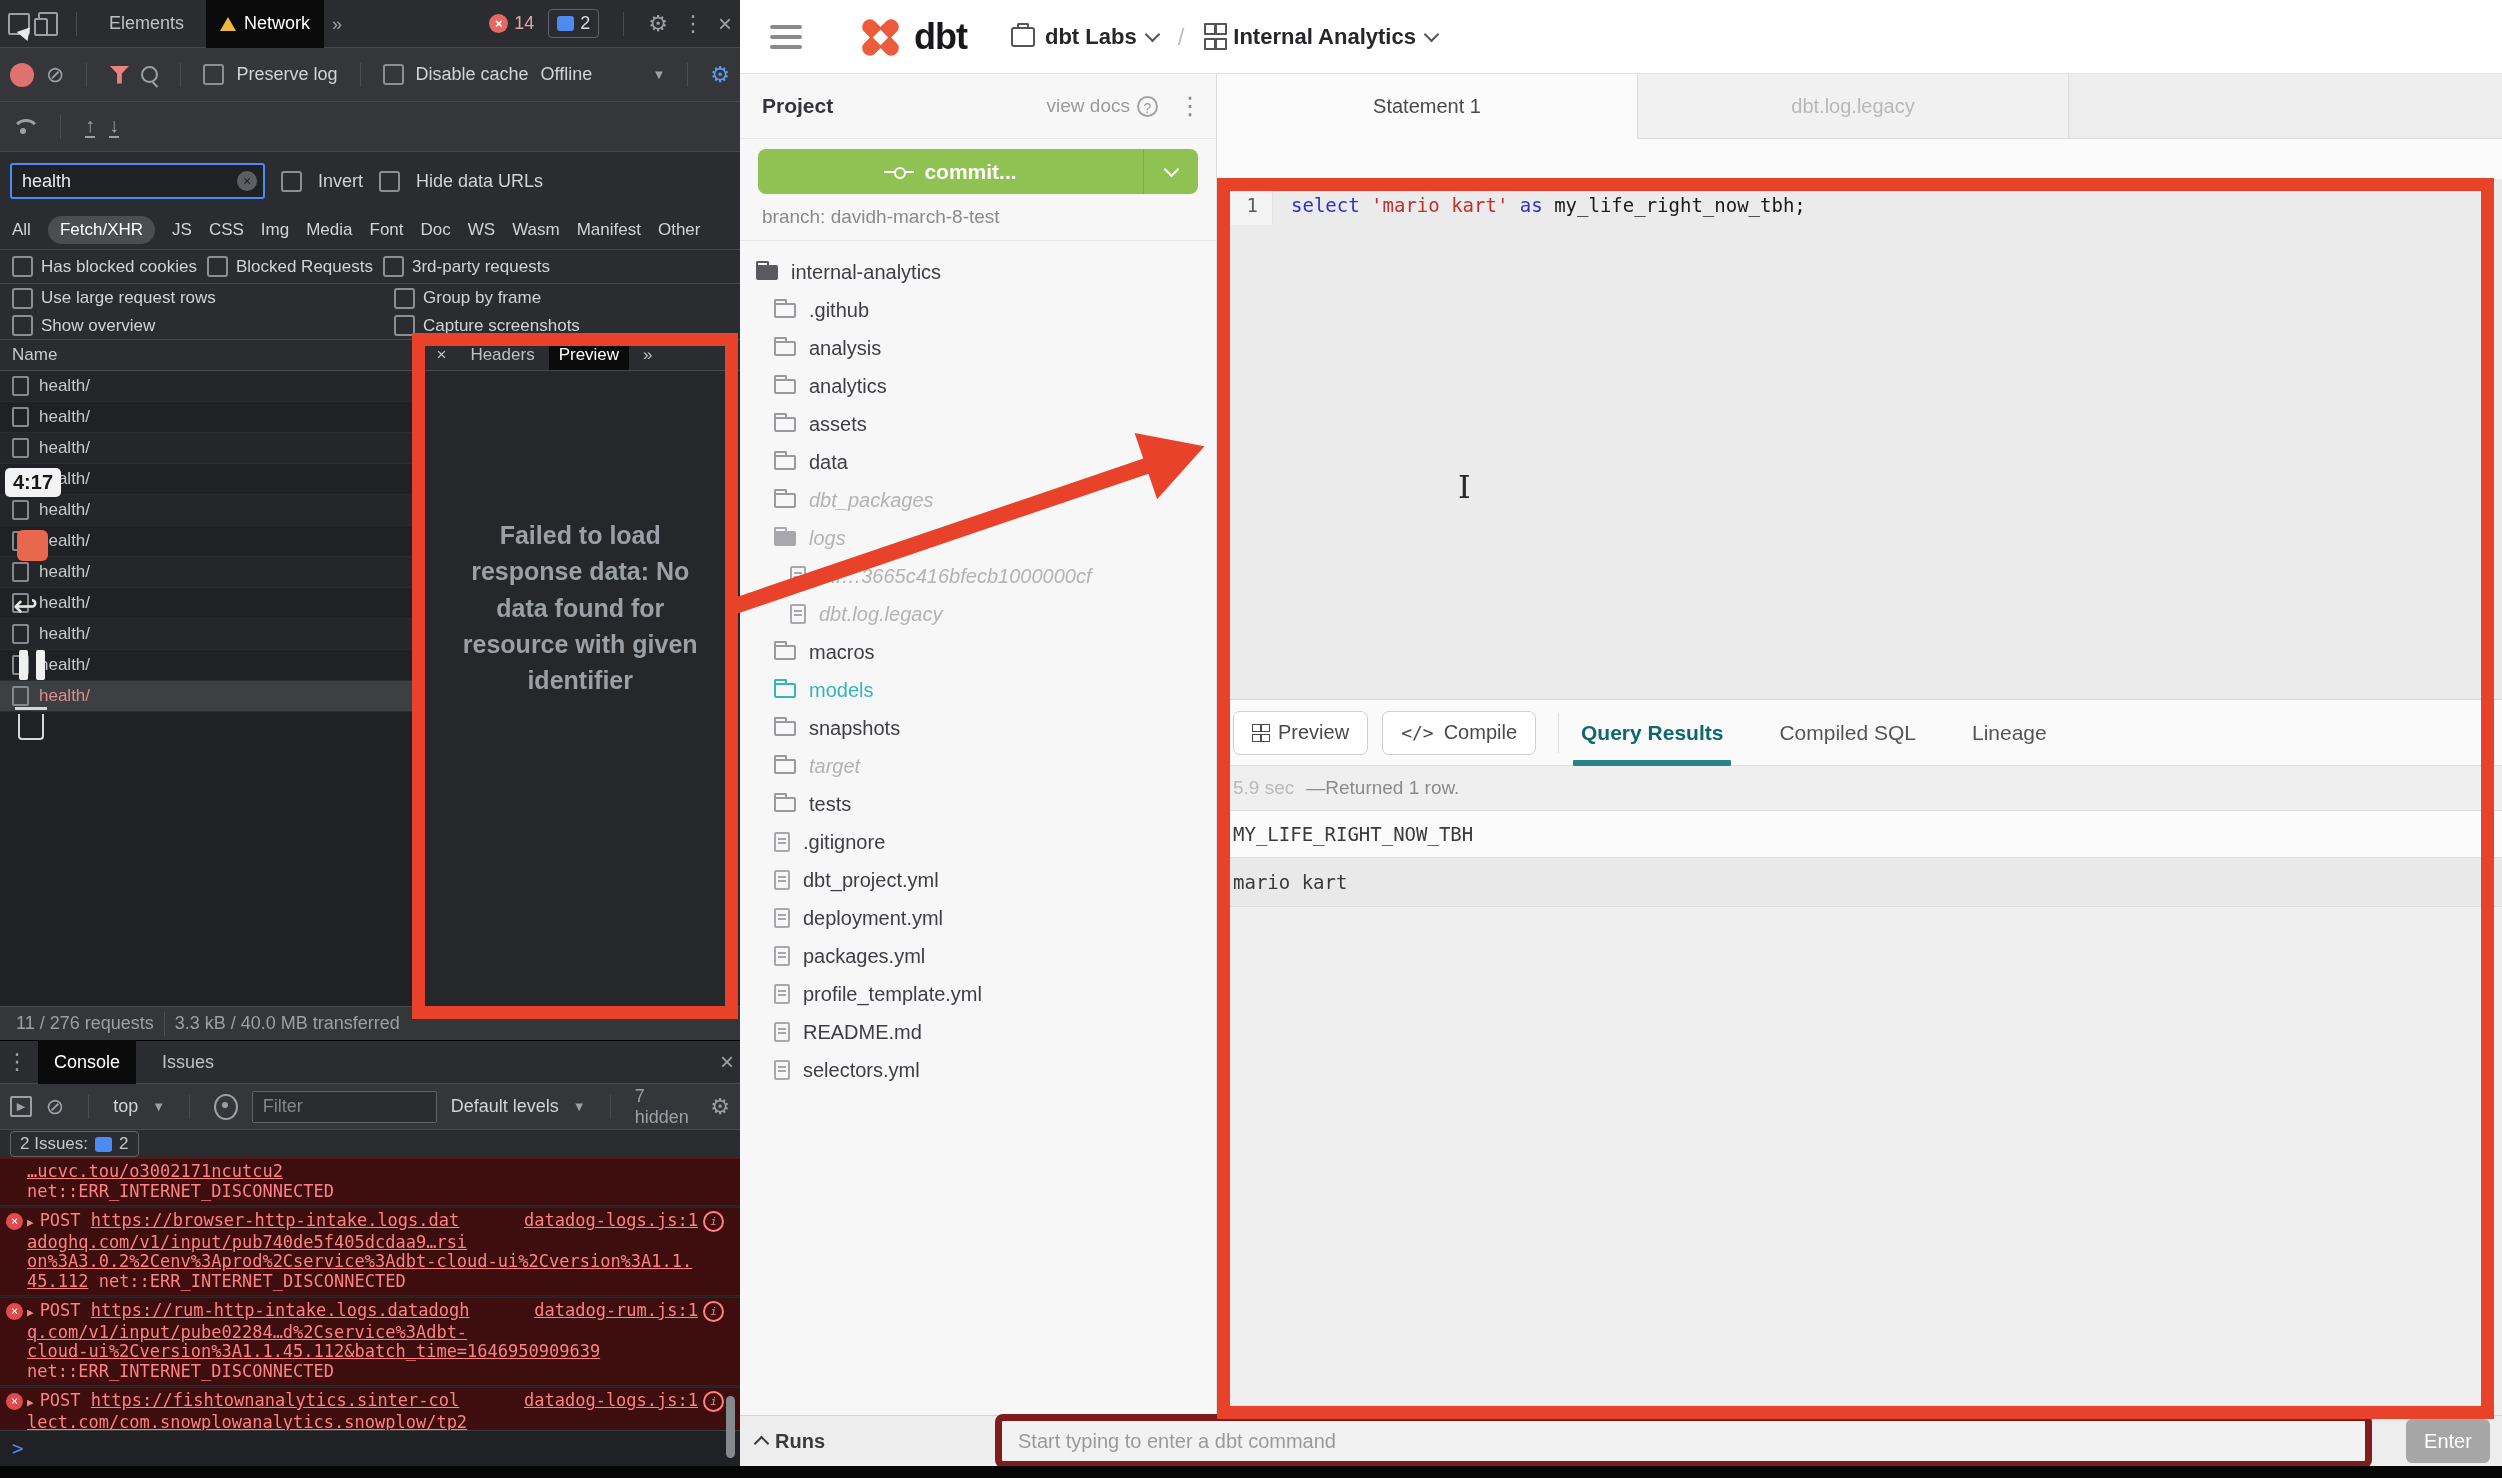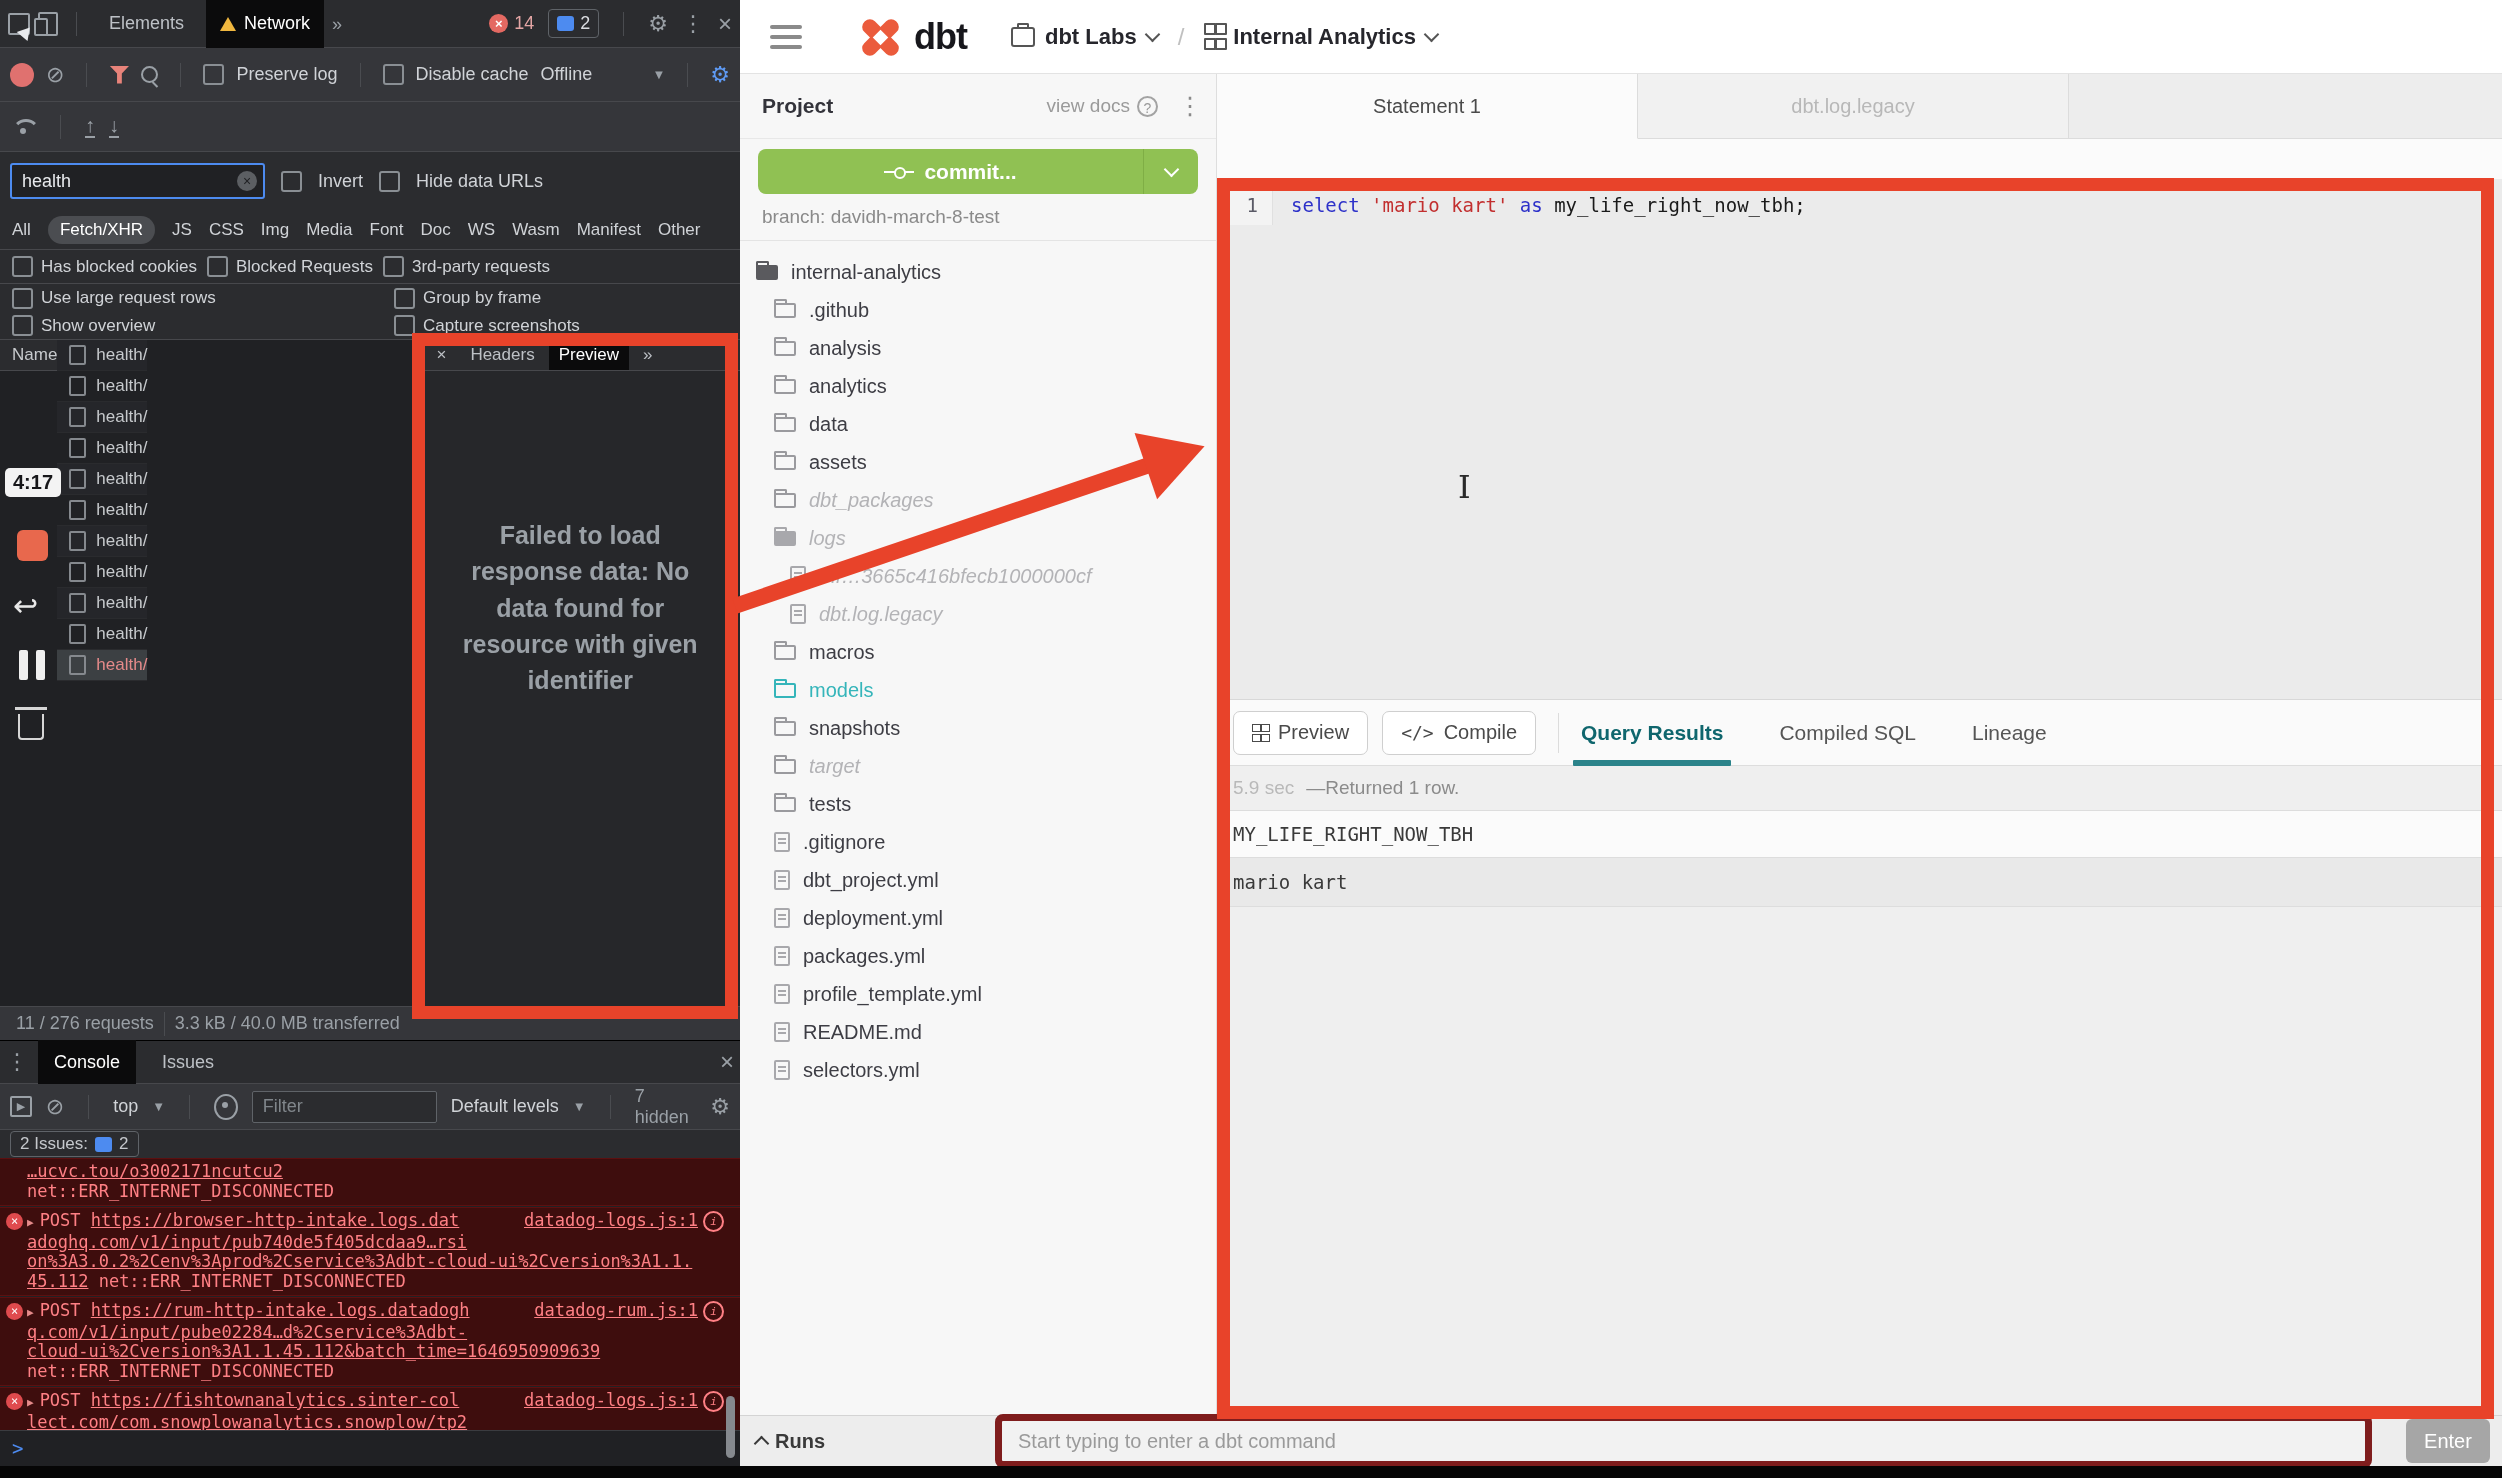--- a/index.html
+++ b/index.html
@@ -39,21 +39,21 @@
   .dt-filterrow{position:absolute;left:0;top:152px;width:740px;height:58px;background:#2b2c2f;display:flex;align-items:center;padding:0 10px;box-sizing:border-box;gap:16px;}
   .filter-input{width:255px;height:36px;background:#202124;border:2px solid #4d8bf0;border-radius:3px;color:#e8eaed;font-size:18px;padding:0 30px 0 10px;box-sizing:border-box;position:relative;display:flex;align-items:center;}
   .filter-clear{position:absolute;right:6px;top:6px;width:20px;height:20px;border-radius:50%;background:#5c5f63;color:#202124;text-align:center;line-height:20px;font-size:14px;}
   .dt-chips{position:absolute;left:0;top:210px;width:740px;height:40px;background:#2b2c2f;border-bottom:1px solid #47484c;display:flex;align-items:center;padding:0 12px;box-sizing:border-box;gap:17px;font-size:17px;}
   .chip{color:#d0d3d7;white-space:nowrap;}
   .chip.sel{background:#4b4d51;color:#fff;border-radius:14px;padding:4px 12px;}
   .optrow{background:#2b2c2f;border-bottom:1px solid #47484c;display:flex;align-items:center;padding:0 12px;box-sizing:border-box;gap:10px;font-size:17px;}
   .opt{display:flex;align-items:center;gap:8px;}
   .optrow .fixed{width:372px;}
   .dt-net{position:absolute;left:0;top:340px;width:740px;height:666px;display:flex;}
-  .net-left{width:420px;display:flex;flex-direction:row;background:#202124;}
+  .net-left{width:420px;display:flex;flex-direction:column;background:#202124;}
   .net-header{height:30px;background:#2b2c2f;border-bottom:1px solid #47484c;color:#c7cacd;font-size:17px;display:flex;align-items:center;padding-left:12px;}
   .net-row{height:30px;display:flex;align-items:center;gap:10px;padding-left:12px;font-size:17px;color:#c7cacd;border-bottom:1px solid #2a2b2e;}
   .net-row:nth-child(odd){background:#25262a;}
   .net-row.sel{background:#3c4043;color:#e58a8a;}
   .doc-ic{width:13px;height:16px;border:2px solid #85898e;border-radius:2px;flex:0 0 auto;}
   .net-right{width:320px;border-left:1px solid #3c3e42;background:#26272a;display:flex;flex-direction:column;}
   .pv-tabs{height:30px;background:#2b2c2f;border-bottom:1px solid #47484c;display:flex;align-items:center;gap:4px;padding:0 6px;font-size:17px;color:#bdc1c6;}
   .pv-tab{padding:2px 10px;height:26px;display:flex;align-items:center;}
   .pv-tab.active{background:#0b0b0c;color:#fff;}
   .pv-msg{margin:146px auto 0;width:268px;text-align:center;color:#9aa0a6;font-size:25px;font-weight:bold;line-height:1.45;}
@@ -501,25 +501,25 @@
           <div class="tree-row i1">
             <span class="tf"></span>
             <span>analysis</span>
           </div>
           <div class="tree-row i1">
             <span class="tf"></span>
             <span>analytics</span>
           </div>
           <div class="tree-row i1">
             <span class="tf"></span>
+            <span>assets</span>
+          </div>
+          <div class="tree-row i1">
+            <span class="tf"></span>
             <span>data</span>
-          </div>
-          <div class="tree-row i1">
-            <span class="tf"></span>
-            <span>assets</span>
           </div>
           <div class="tree-row i1 muted">
             <span class="tf"></span>
             <span>dbt_packages</span>
           </div>
           <div class="tree-row i1 muted">
             <span class="tf openlight"></span>
             <span>logs</span>
           </div>
           <div class="tree-row i2 muted">

